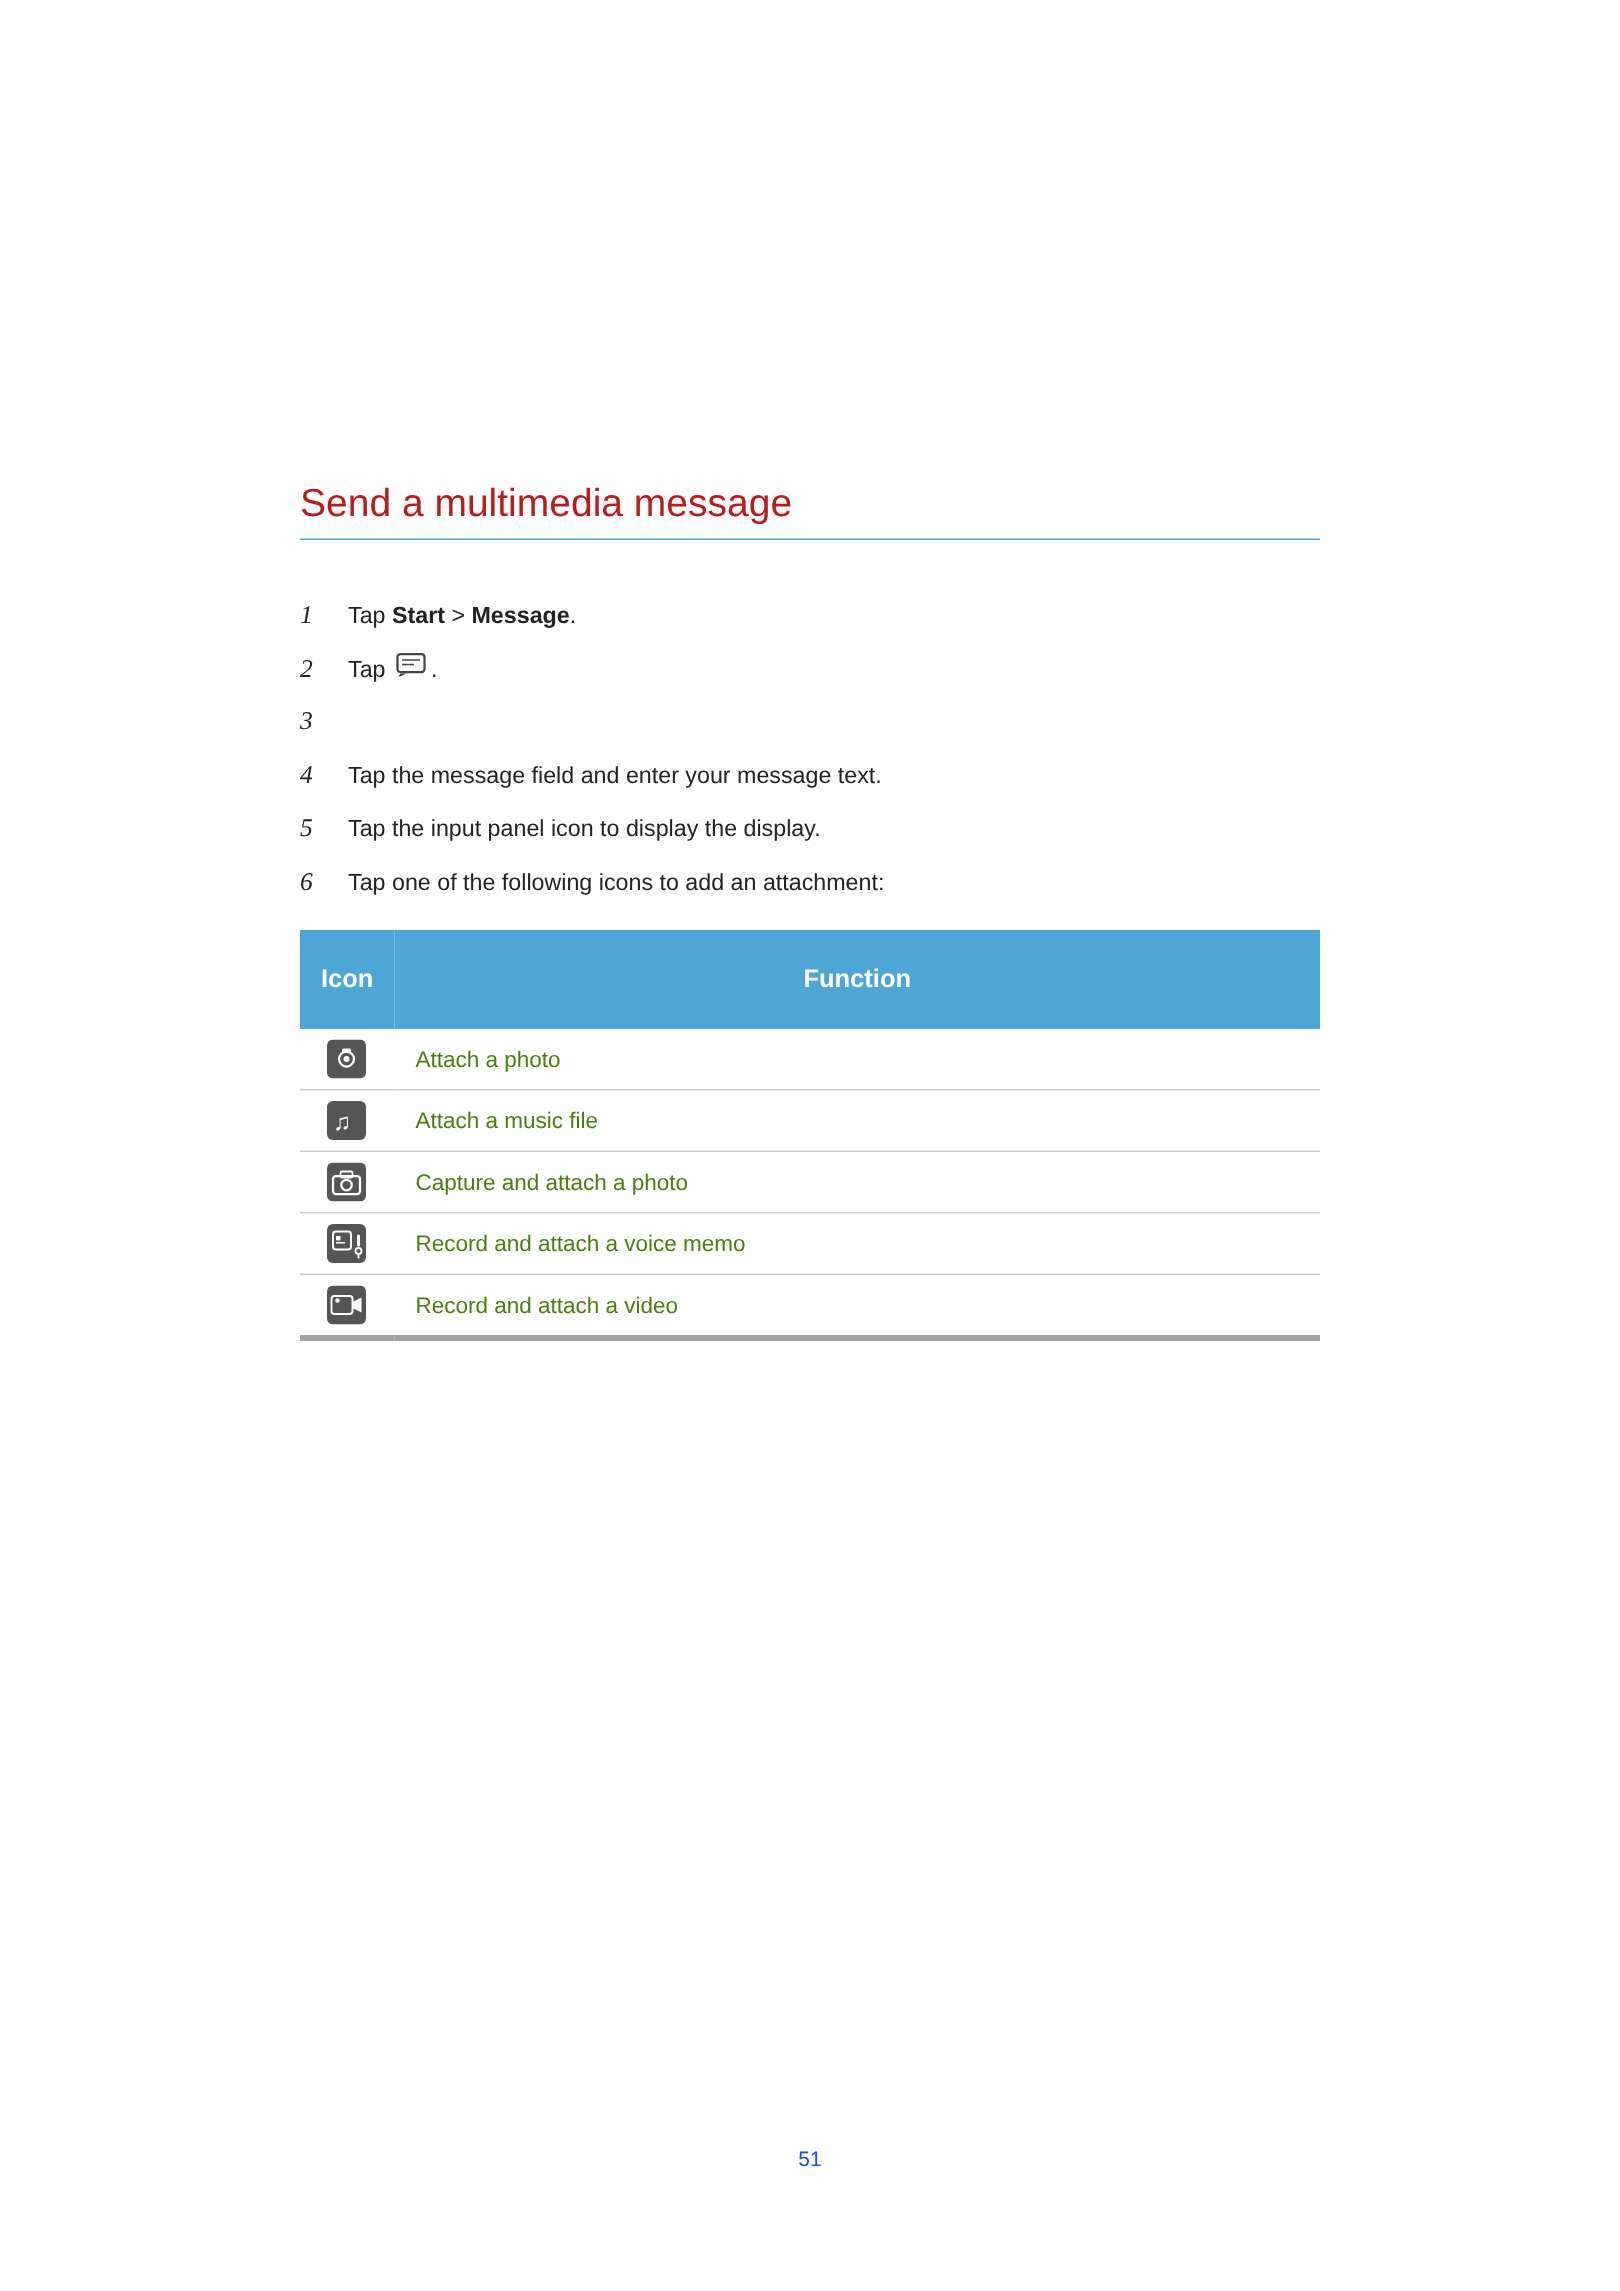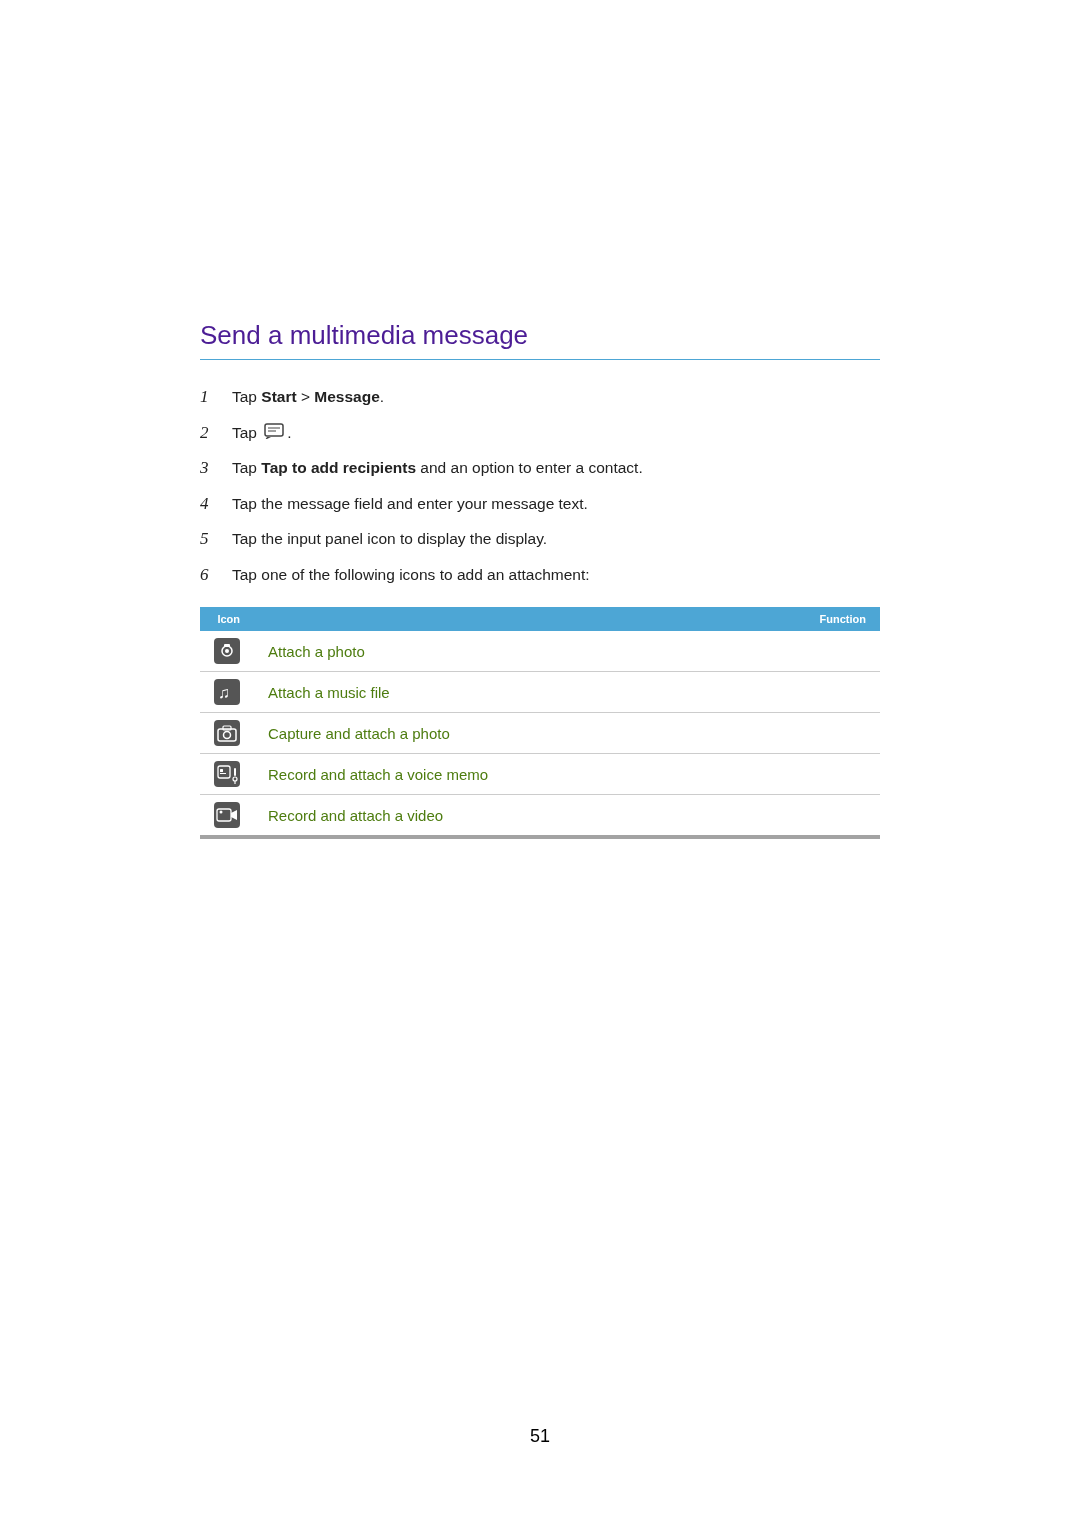--- a/index.html
+++ b/index.html
@@ -20,25 +20,25 @@
     .page-container {
       width: 1080px;
       min-height: 1527px;
       padding: 320px 200px 200px 200px;
       position: relative;
     }
 
     .section-title {
       font-family: 'Segoe UI', Arial, sans-serif;
       font-size: 26px;
-      color: #4c1d95;
+      color: #b91c1c;
       font-weight: 400;
       border-bottom: 1px solid #4da6d5;
       padding-bottom: 8px;
-      margin-bottom: 24px;
+      margin-bottom: 37px;
     }
 
     .steps-list {
       list-style: none;
       margin-bottom: 20px;
     }
 
     .step-item {
       display: flex;
       align-items: baseline;
@@ -76,23 +76,23 @@
       font-size: 15px;
     }
 
     .attachment-table thead tr {
       background-color: #4da6d5;
     }
 
     .attachment-table thead th {
       color: #fff;
       font-weight: 600;
-      padding: 6px 14px;
-      text-align: right;
-      font-size: 11px;
+      padding: 23px 14px;
+      text-align: center;
+      font-size: 17px;
     }
 
     .attachment-table tbody tr {
       border-bottom: 1px solid #ccc;
     }
 
     .attachment-table tbody tr:last-child {
       border-bottom: 4px solid #a3a3a3;
     }
 
@@ -106,22 +106,22 @@
       width: 50px;
       text-align: center;
     }
 
     .page-number {
       position: absolute;
       bottom: 80px;
       left: 50%;
       transform: translateX(-50%);
       font-family: 'Segoe UI', Arial, sans-serif;
-      font-size: 18px;
-      color: #000000;
+      font-size: 14px;
+      color: #1d4ed8;
     }
 
     
     .svg-icon {
       width: 26px;
       height: 26px;
       display: inline-block;
       vertical-align: middle;
     }
   </style>
@@ -151,23 +151,20 @@
             <line x1="4" y1="5" x2="16" y2="5" stroke="#444" stroke-width="1"></line>
             <line x1="4" y1="8" x2="12" y2="8" stroke="#444" stroke-width="1"></line>
             <polygon points="3,14 1,17 7,14" fill="#444"></polygon>
           </svg>
         </span>.
       </span>
     </li>
 
     <li class="step-item">
       <span class="step-number"><em>3</em></span>
-      <span class="step-text">
-        Tap <strong>Tap to add recipients</strong> and an option to enter a contact.
-      </span>
     </li>
 
     <li class="step-item">
       <span class="step-number"><em>4</em></span>
       <span class="step-text">
         Tap the message field and enter your message text.
       </span>
     </li>
 
     <li class="step-item">

